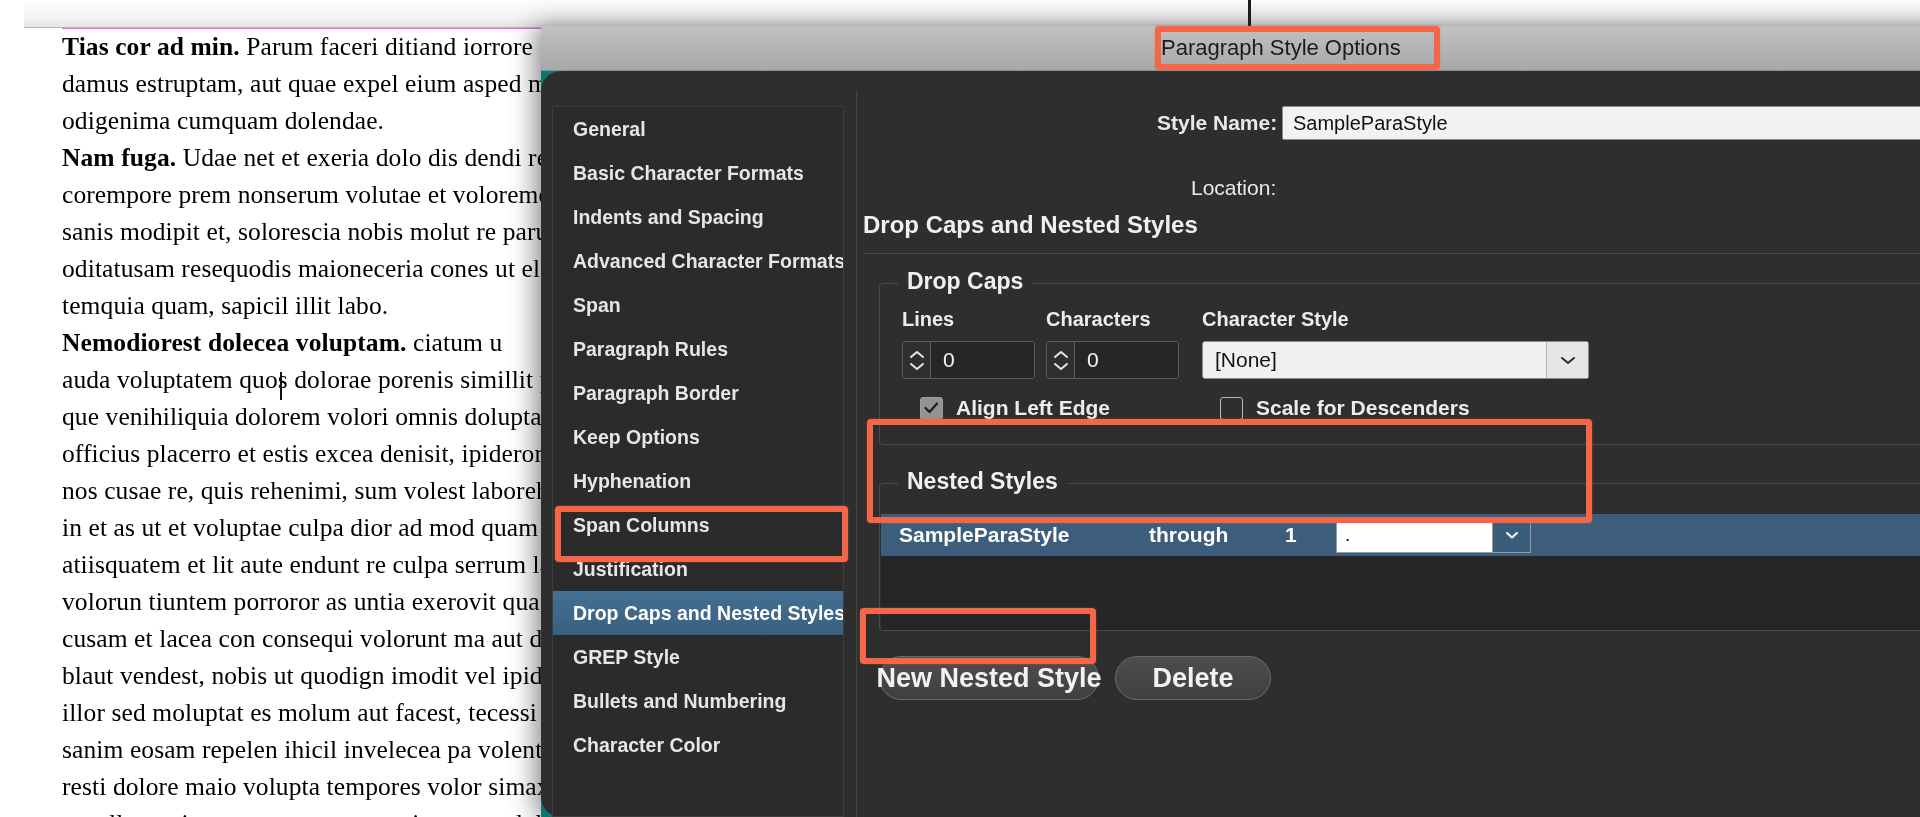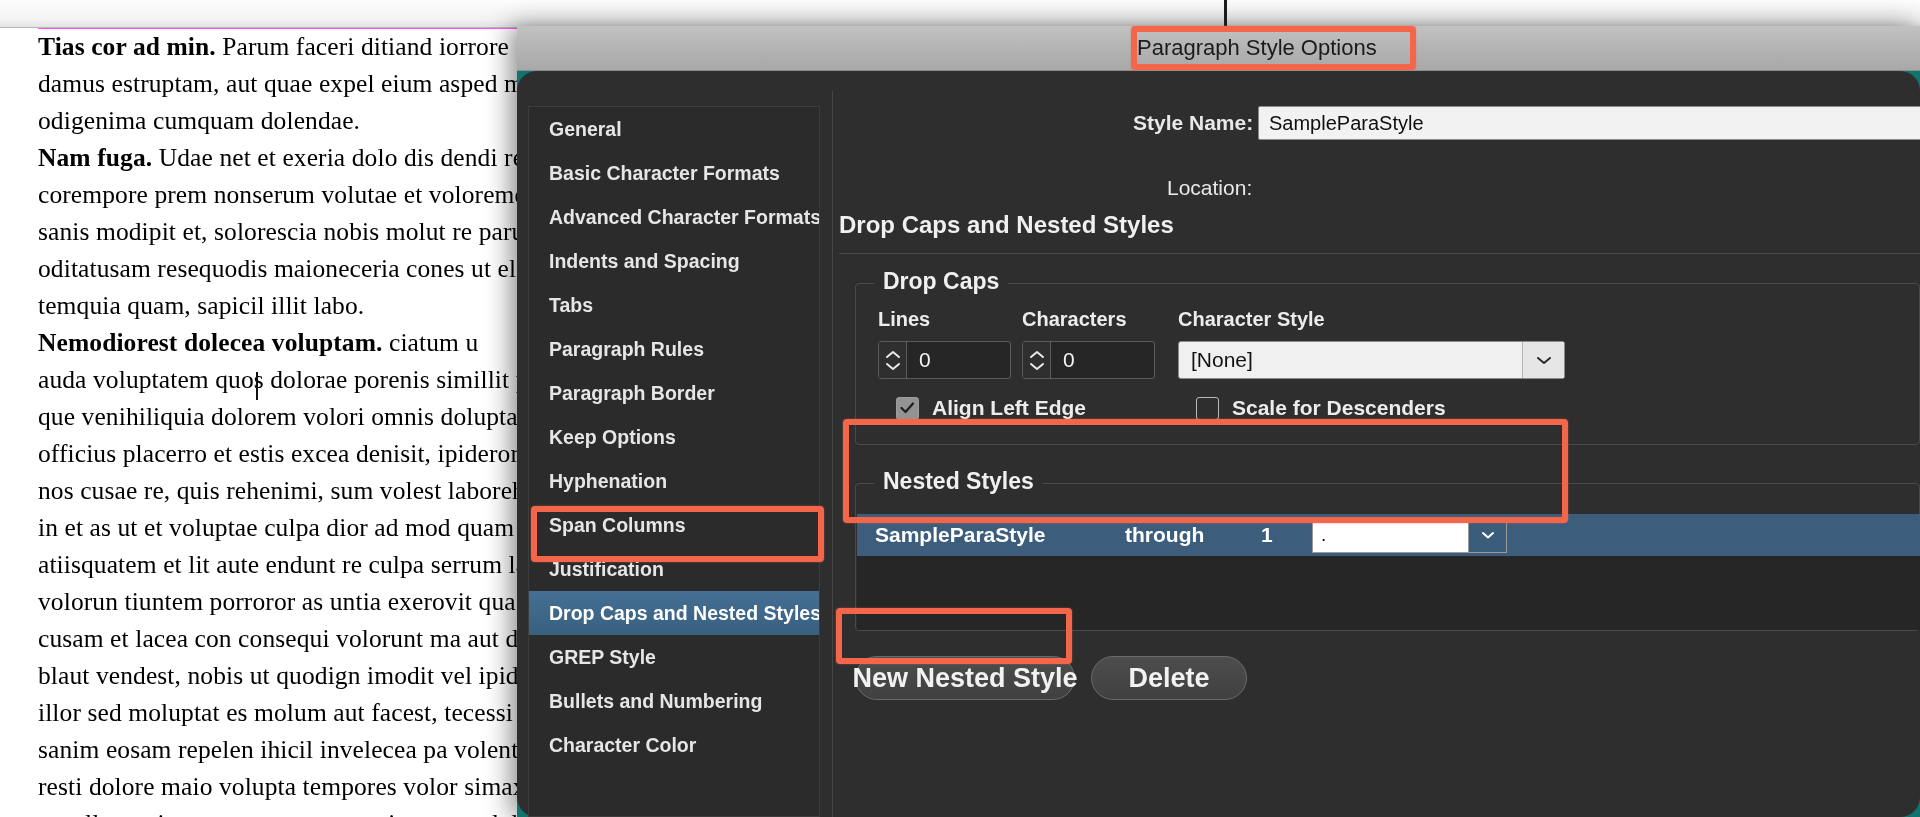--- a/index.html
+++ b/index.html
@@ -2,21 +2,21 @@
 <html><head>
 <meta charset="utf-8">
 <style>
   * { box-sizing: border-box; margin: 0; padding: 0; }
   html, body {
     width: 1920px; height: 817px;
     overflow: hidden;
     font-family: "Liberation Sans", sans-serif;
     background: #ffffff;
   }
-  #root { position: relative; width: 1637px; height: 817px; }
+  #root { position: relative; width: 1637px; height: 817px; margin-left: 24px; }
 
   
   .doc-page {
     position: absolute; left: 0; top: 0; width: 1920px; height: 817px;
     background: linear-gradient(90deg, #ffffff 0%, #ffffff 72%, #ededed 96%, #dcdcdc 100%);
   }
   .doc-topbar {
     position: absolute; left: 0; top: 0; width: 1920px; height: 28px;
     background: linear-gradient(180deg, #fdfdfd 0%, #f3f3f3 70%, #e3e3e3 100%);
     border-bottom: 1px solid #b9b9b9;
@@ -331,23 +331,23 @@
     <div class="dialog-titlebar">
       <div class="titlebar-tick"></div>
       <div class="dialog-title">Paragraph Style Options</div>
     </div>
 
     <div class="dialog-body">
 
       <div class="sidebar" id="sidebar">
           <div class="sidebar-item"><span>General</span></div>
           <div class="sidebar-item"><span>Basic Character Formats</span></div>
+          <div class="sidebar-item"><span>Indents and Spacing</span></div>
           <div class="sidebar-item"><span>Advanced Character Formats</span></div>
-          <div class="sidebar-item"><span>Indents and Spacing</span></div>
-          <div class="sidebar-item"><span>Tabs</span></div>
+          <div class="sidebar-item"><span>Span</span></div>
           <div class="sidebar-item"><span>Paragraph Rules</span></div>
           <div class="sidebar-item"><span>Paragraph Border</span></div>
           <div class="sidebar-item"><span>Keep Options</span></div>
           <div class="sidebar-item"><span>Hyphenation</span></div>
           <div class="sidebar-item"><span>Span Columns</span></div>
           <div class="sidebar-item"><span>Justification</span></div>
           <div class="sidebar-item selected"><span>Drop Caps and Nested Styles</span></div>
           <div class="sidebar-item"><span>GREP Style</span></div>
           <div class="sidebar-item"><span>Bullets and Numbering</span></div>
           <div class="sidebar-item"><span>Character Color</span></div>

